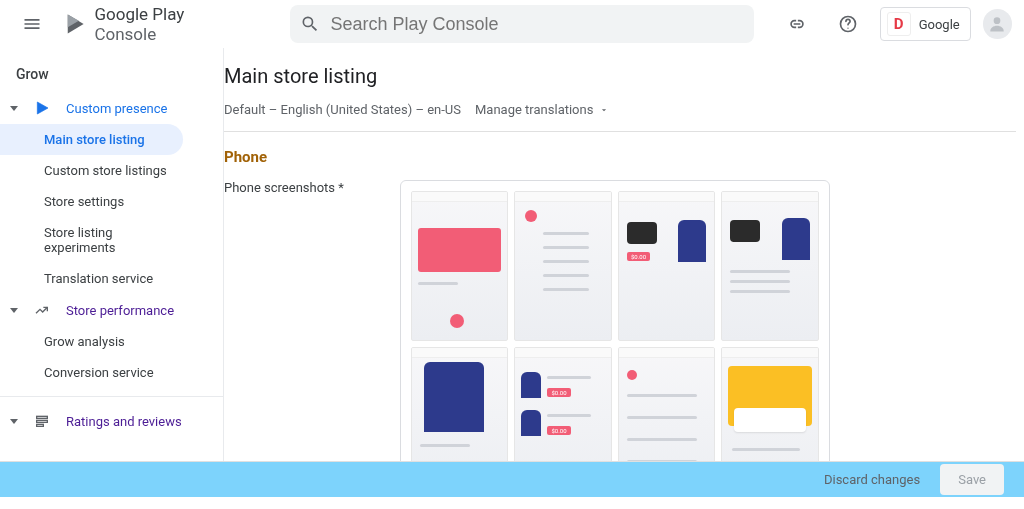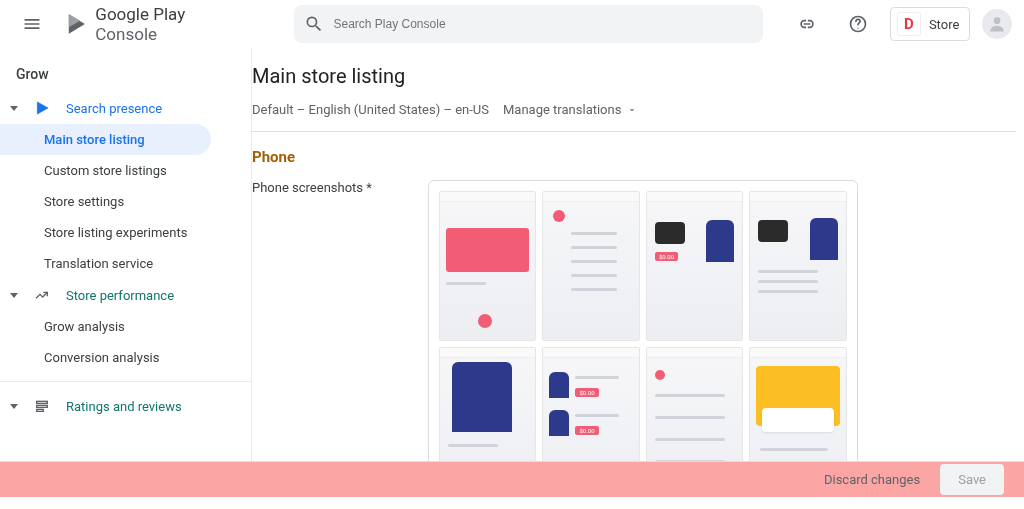--- a/index.html
+++ b/index.html
@@ -5,31 +5,31 @@
 * { box-sizing: border-box; margin: 0; padding: 0; }
 html, body { width: 1024px; height: 509px; overflow: hidden; font-family: "Google Sans", Roboto, Arial, sans-serif; background: #fff; color: #202124; }
 .header { display: flex; align-items: center; height: 48px; padding: 12px 12px; gap: 12px; }
 .header .menu-btn, .header .link-btn, .header .help-btn { width: 40px; height: 40px; display: flex; align-items: center; justify-content: center; border-radius: 50%; cursor: pointer; color: #5f6368; }
 .logo { display: flex; align-items: center; gap: 6px; }
 .logo-mark { width: 26px; height: 26px; }
 .logo-text { font-size: 17px; color: #5f6368; }
 .logo-text .bold { color: #3c4043; }
 .search-wrap { margin-left: 32px; width: 474px; height: 38px; background: #f1f3f4; border-radius: 8px; display: flex; align-items: center; padding: 0 10px; gap: 10px; }
 .search-wrap svg { color: #5f6368; }
-.search-wrap input { flex: 1; border: none; background: transparent; font-size: 12px; color: #5f6368; outline: none; }
+.search-wrap input { flex: 1; border: none; background: transparent; font-size: 18px; color: #5f6368; outline: none; }
 .header-spacer { flex: 1; }
 .account-chip { display: flex; align-items: center; gap: 8px; border: 1px solid #dadce0; border-radius: 4px; padding: 4px 10px 4px 6px; cursor: pointer; }
 .app-icon { width: 24px; height: 24px; background: #fff; display: flex; align-items: center; justify-content: center; font-weight: 700; color: #e63946; font-size: 15px; border: 1px solid #eee; border-radius: 3px; }
 .account-chip span.name { font-size: 13px; color: #3c4043; }
 .avatar { width: 30px; height: 30px; border-radius: 50%; background: #e8eaed; display: flex; align-items: center; justify-content: center; cursor: pointer; color:#9aa0a6; }
 
 .body { display: flex; height: calc(100% - 48px - 48px); }
-.sidebar { width: 252px; border-right: 1px solid #e8eaed; overflow: hidden; padding-bottom: 8px; }
+.sidebar { width: 224px; border-right: 1px solid #e8eaed; overflow: hidden; padding-bottom: 8px; }
 .side-section-label { padding: 18px 16px 10px 16px; font-size: 14px; color: #3c4043; font-weight: 500; }
-.side-item { display: flex; align-items: center; gap: 14px; padding: 8px 12px 8px 10px; font-size: 13px; color: #0f766e; cursor: pointer; border-top-right-radius: 20px; border-bottom-right-radius: 20px; }
+.side-item { display: flex; align-items: center; gap: 14px; padding: 8px 12px 8px 10px; font-size: 13px; color: #4c1d95; cursor: pointer; border-top-right-radius: 20px; border-bottom-right-radius: 20px; }
 .side-item.expandable::before { content:""; width:0; height:0; border-left:4px solid transparent; border-right:4px solid transparent; border-top:5px solid #5f6368; }
 .side-item.expanded.expandable::before { transform: none; }
 .side-item.top { font-weight: 400; }
 .side-item.blue { color: #1a73e8; }
 .side-item.blue svg { fill: #1a73e8; stroke:#1a73e8; }
 .side-item .ico { width:20px; display:flex; justify-content:center; color: #5f6368; }
 .side-sub { display: flex; align-items: center; padding: 8px 12px 8px 44px; font-size: 13px; color: #3c4043; cursor: pointer; border-top-right-radius: 20px; border-bottom-right-radius: 20px; margin-right: 40px; }
 .side-sub.active { background: #e8f0fe; color: #1a73e8; font-weight: 500; }
 .side-divider { border-top: 1px solid #e8eaed; margin: 8px 0; }
 
@@ -44,21 +44,21 @@
 .thumb { height: 150px; background: linear-gradient(#f7f7f9,#eceef2); border:1px solid #e6e6e6; border-radius:2px; position:relative; overflow:hidden; }
 
 .thumb .bar { position:absolute; top:0; left:0; right:0; height:10px; background:#fafafa; border-bottom:1px solid #eee; }
 .thumb .red { position:absolute; background:#f25d76; }
 .thumb .dark { position:absolute; background:#2b2b2b; border-radius:4px;}
 .thumb .person { position:absolute; background:#2d3a8c; border-radius:6px 6px 0 0;}
 .thumb .circle { position:absolute; background:#f25d76; border-radius:50%; }
 .thumb .line { position:absolute; background:#d0d3d9; height:3px; border-radius:2px; }
 .thumb .badge { position:absolute; background:#f25d76; color:#fff; font-size:6px; padding:1px 4px; border-radius:2px;}
 
-.footer { height: 36px; border-top: 1px solid #e0e0e0; display: flex; align-items: center; justify-content: flex-end; padding: 0 20px; gap: 20px; background:#fca5a5; }
+.footer { height: 36px; border-top: 1px solid #e0e0e0; display: flex; align-items: center; justify-content: flex-end; padding: 0 20px; gap: 20px; background:#7dd3fc; }
 .footer .discard { font-size: 13px; color: #5f6368; cursor: pointer; }
 .footer .save { background: #f1f3f4; color: #9aa0a6; border-radius: 4px; padding: 8px 18px; font-size: 13px; cursor: default; }
 </style>
 </head>
 <body>
 
 <div class="header">
   <div class="menu-btn">
     <svg width="20" height="20" viewBox="0 0 24 24" fill="#5f6368">
         <path d="M3 6h18v2H3V6zm0 5h18v2H3v-2zm0 5h18v2H3v-2z"></path>
@@ -85,60 +85,60 @@
   </div>
   <div class="help-btn">
     <svg width="20" height="20" viewBox="0 0 24 24" fill="none" stroke="#5f6368" stroke-width="2">
         <circle cx="12" cy="12" r="9"></circle>
         <path d="M9.5 9a2.5 2.5 0 115 0c0 1.5-2.5 2-2.5 4" stroke-linecap="round"></path>
         <circle cx="12" cy="17" r="0.8" fill="#5f6368" stroke="none"></circle>
       </svg>
   </div>
   <div class="account-chip">
     <div class="app-icon">D</div>
-    <span class="name">Store</span>
+    <span class="name">Google</span>
   </div>
   <div class="avatar">
     <svg width="20" height="20" viewBox="0 0 24 24" fill="#bdc1c6">
         <circle cx="12" cy="8" r="4"></circle>
         <path d="M4 20c0-3.3 3.6-6 8-6s8 2.7 8 6v1H4v-1z"></path>
       </svg>
   </div>
 </div>
 
 <div class="body">
 
   <div class="sidebar">
     <div class="side-section-label">Grow</div>
 
     <div class="side-item expandable expanded blue top">
       <span class="ico">
         <svg width="16" height="16" viewBox="0 0 24 24" fill="#1a73e8">
             <polygon points="5,3 21,12 5,21"></polygon>
           </svg>
       </span>
-      <span>Search presence</span>
+      <span>Custom presence</span>
     </div>
     <div class="side-sub active">Main store listing</div>
     <div class="side-sub">Custom store listings</div>
     <div class="side-sub">Store settings</div>
     <div class="side-sub">Store listing experiments</div>
     <div class="side-sub">Translation service</div>
 
     <div class="side-item expandable expanded top">
       <span class="ico">
         <svg width="16" height="16" viewBox="0 0 24 24" fill="none" stroke="#5f6368" stroke-width="2">
             <path d="M3 17l6-6 4 4 7-7"></path>
             <path d="M14 8h6v6"></path>
           </svg>
       </span>
       <span>Store performance</span>
     </div>
     <div class="side-sub">Grow analysis</div>
-    <div class="side-sub">Conversion analysis</div>
+    <div class="side-sub">Conversion service</div>
 
     <div class="side-divider"></div>
 
 
     <div class="side-item expandable expanded top">
       <span class="ico">
         <svg width="16" height="16" viewBox="0 0 24 24" fill="none" stroke="#5f6368" stroke-width="2">
             <rect x="4" y="5" width="16" height="3"></rect>
             <rect x="4" y="11" width="16" height="3"></rect>
             <rect x="4" y="17" width="10" height="3"></rect>

